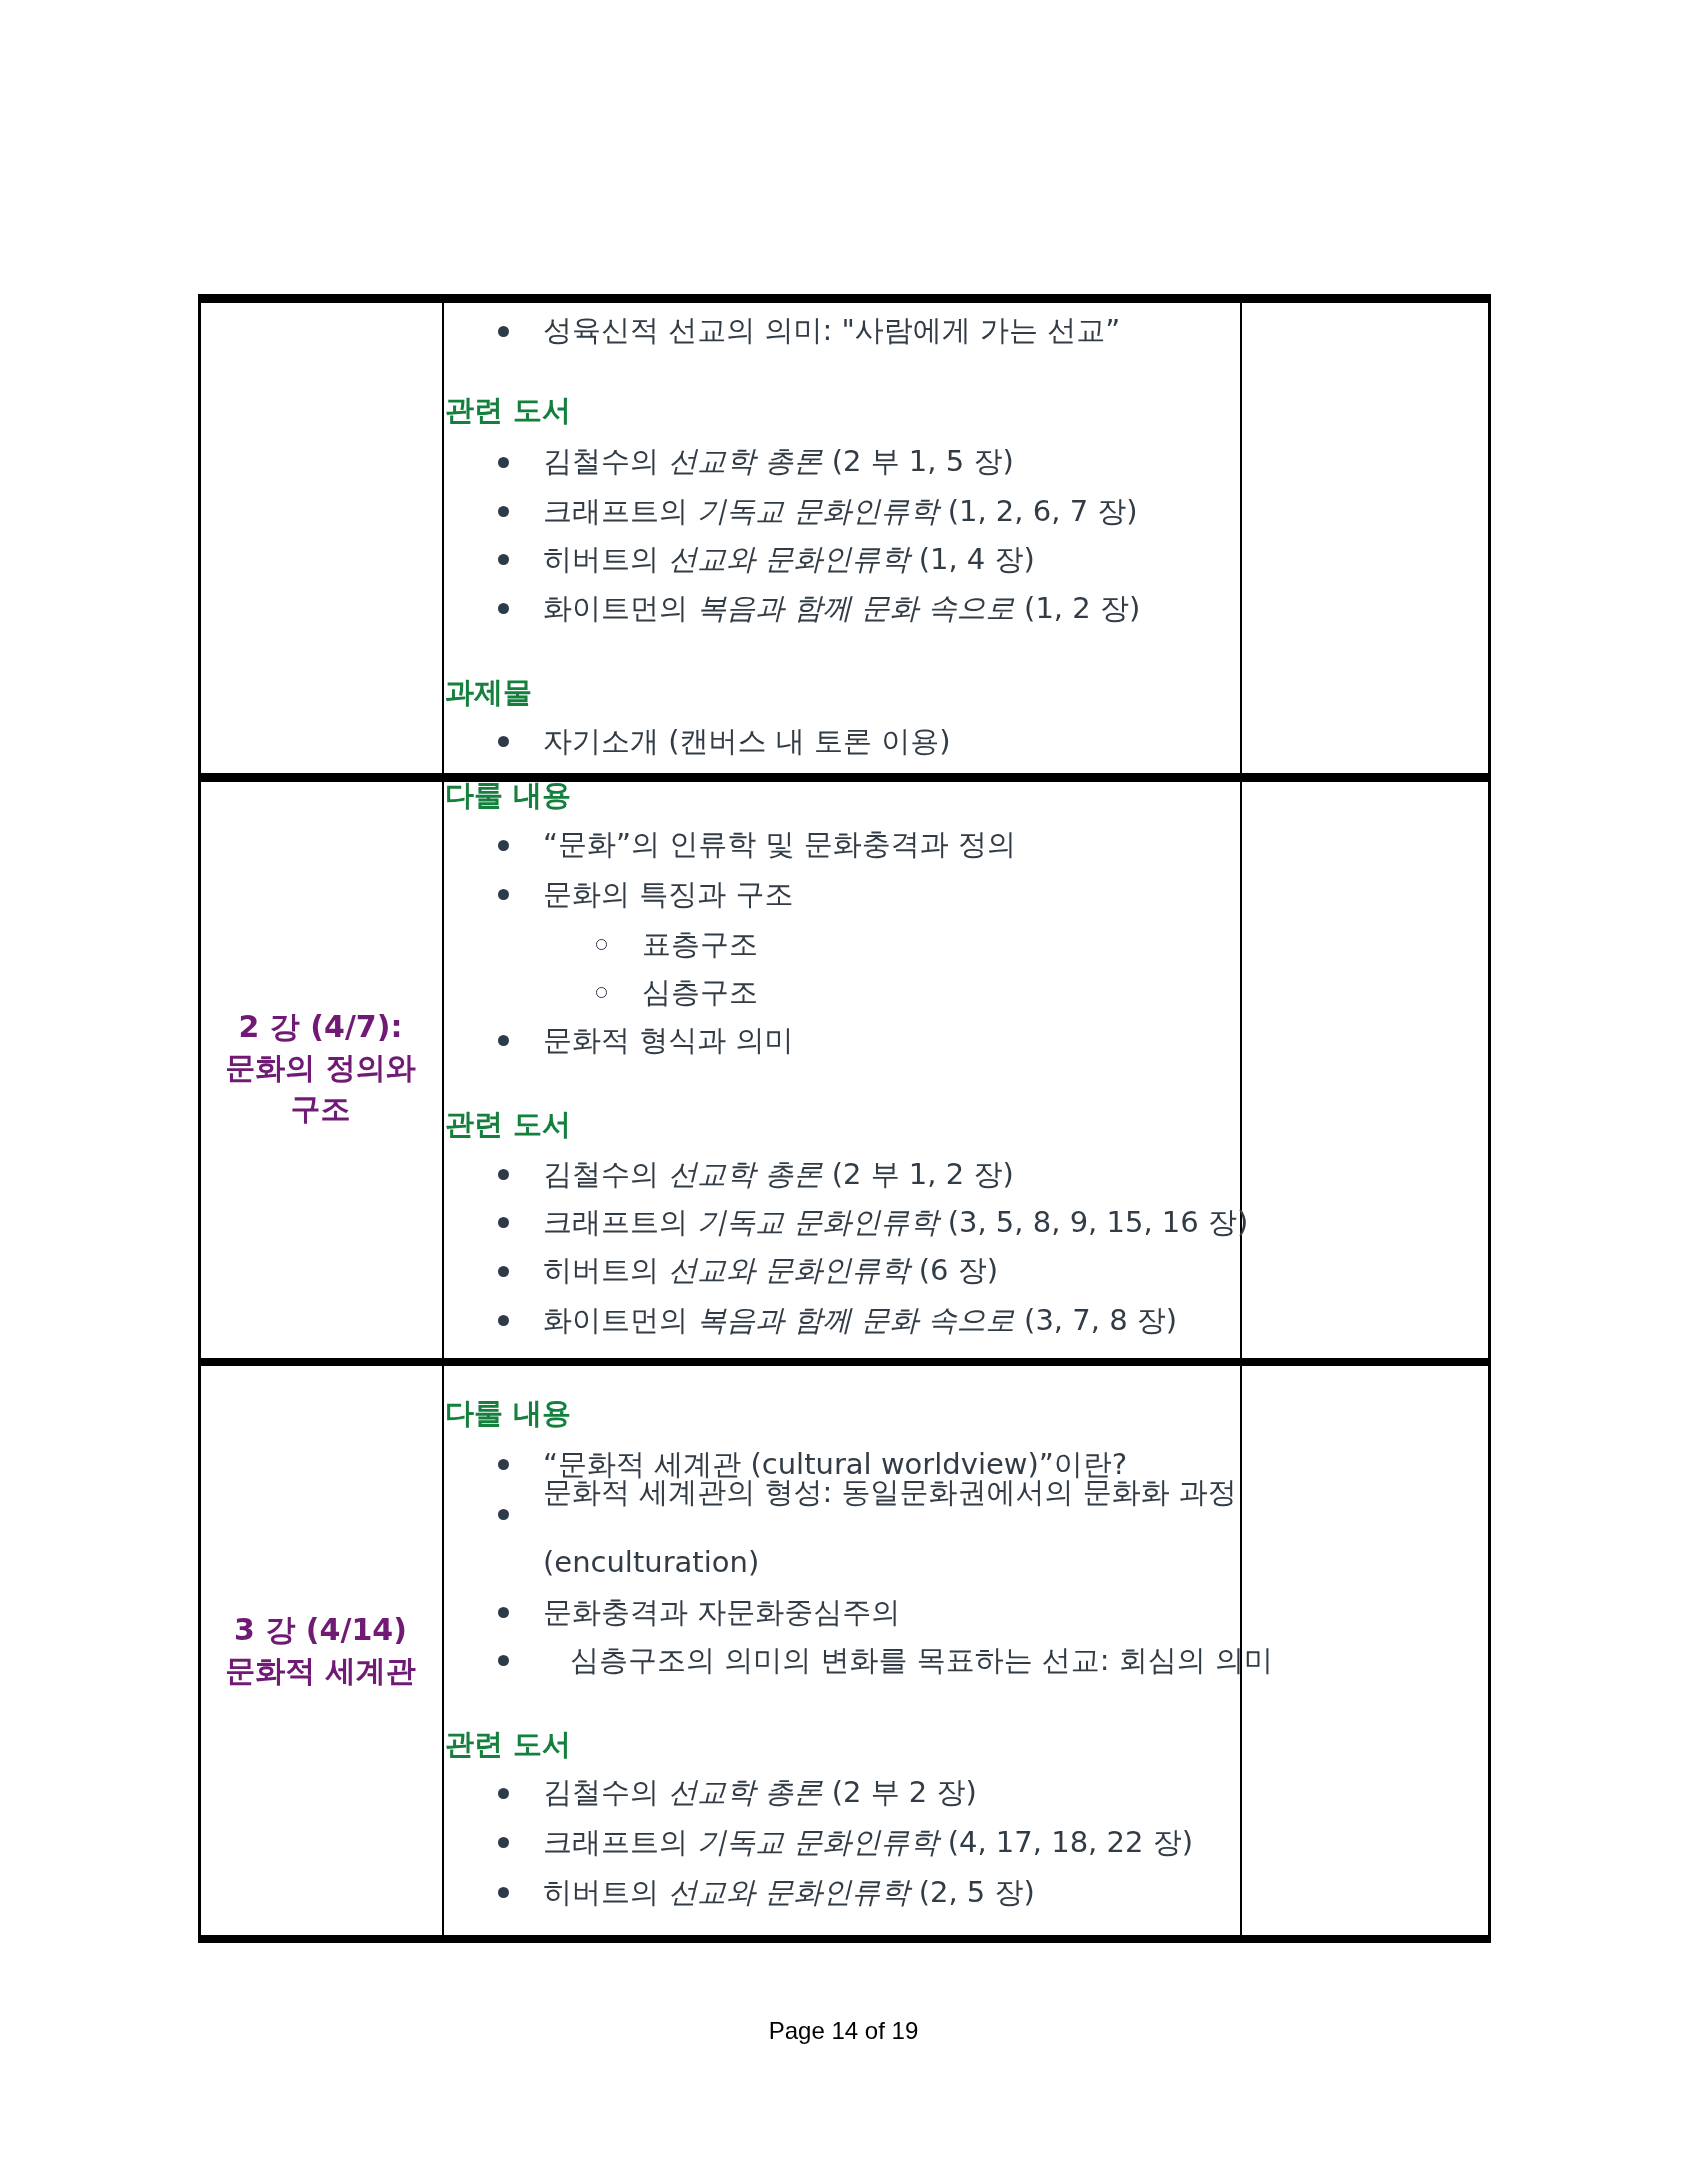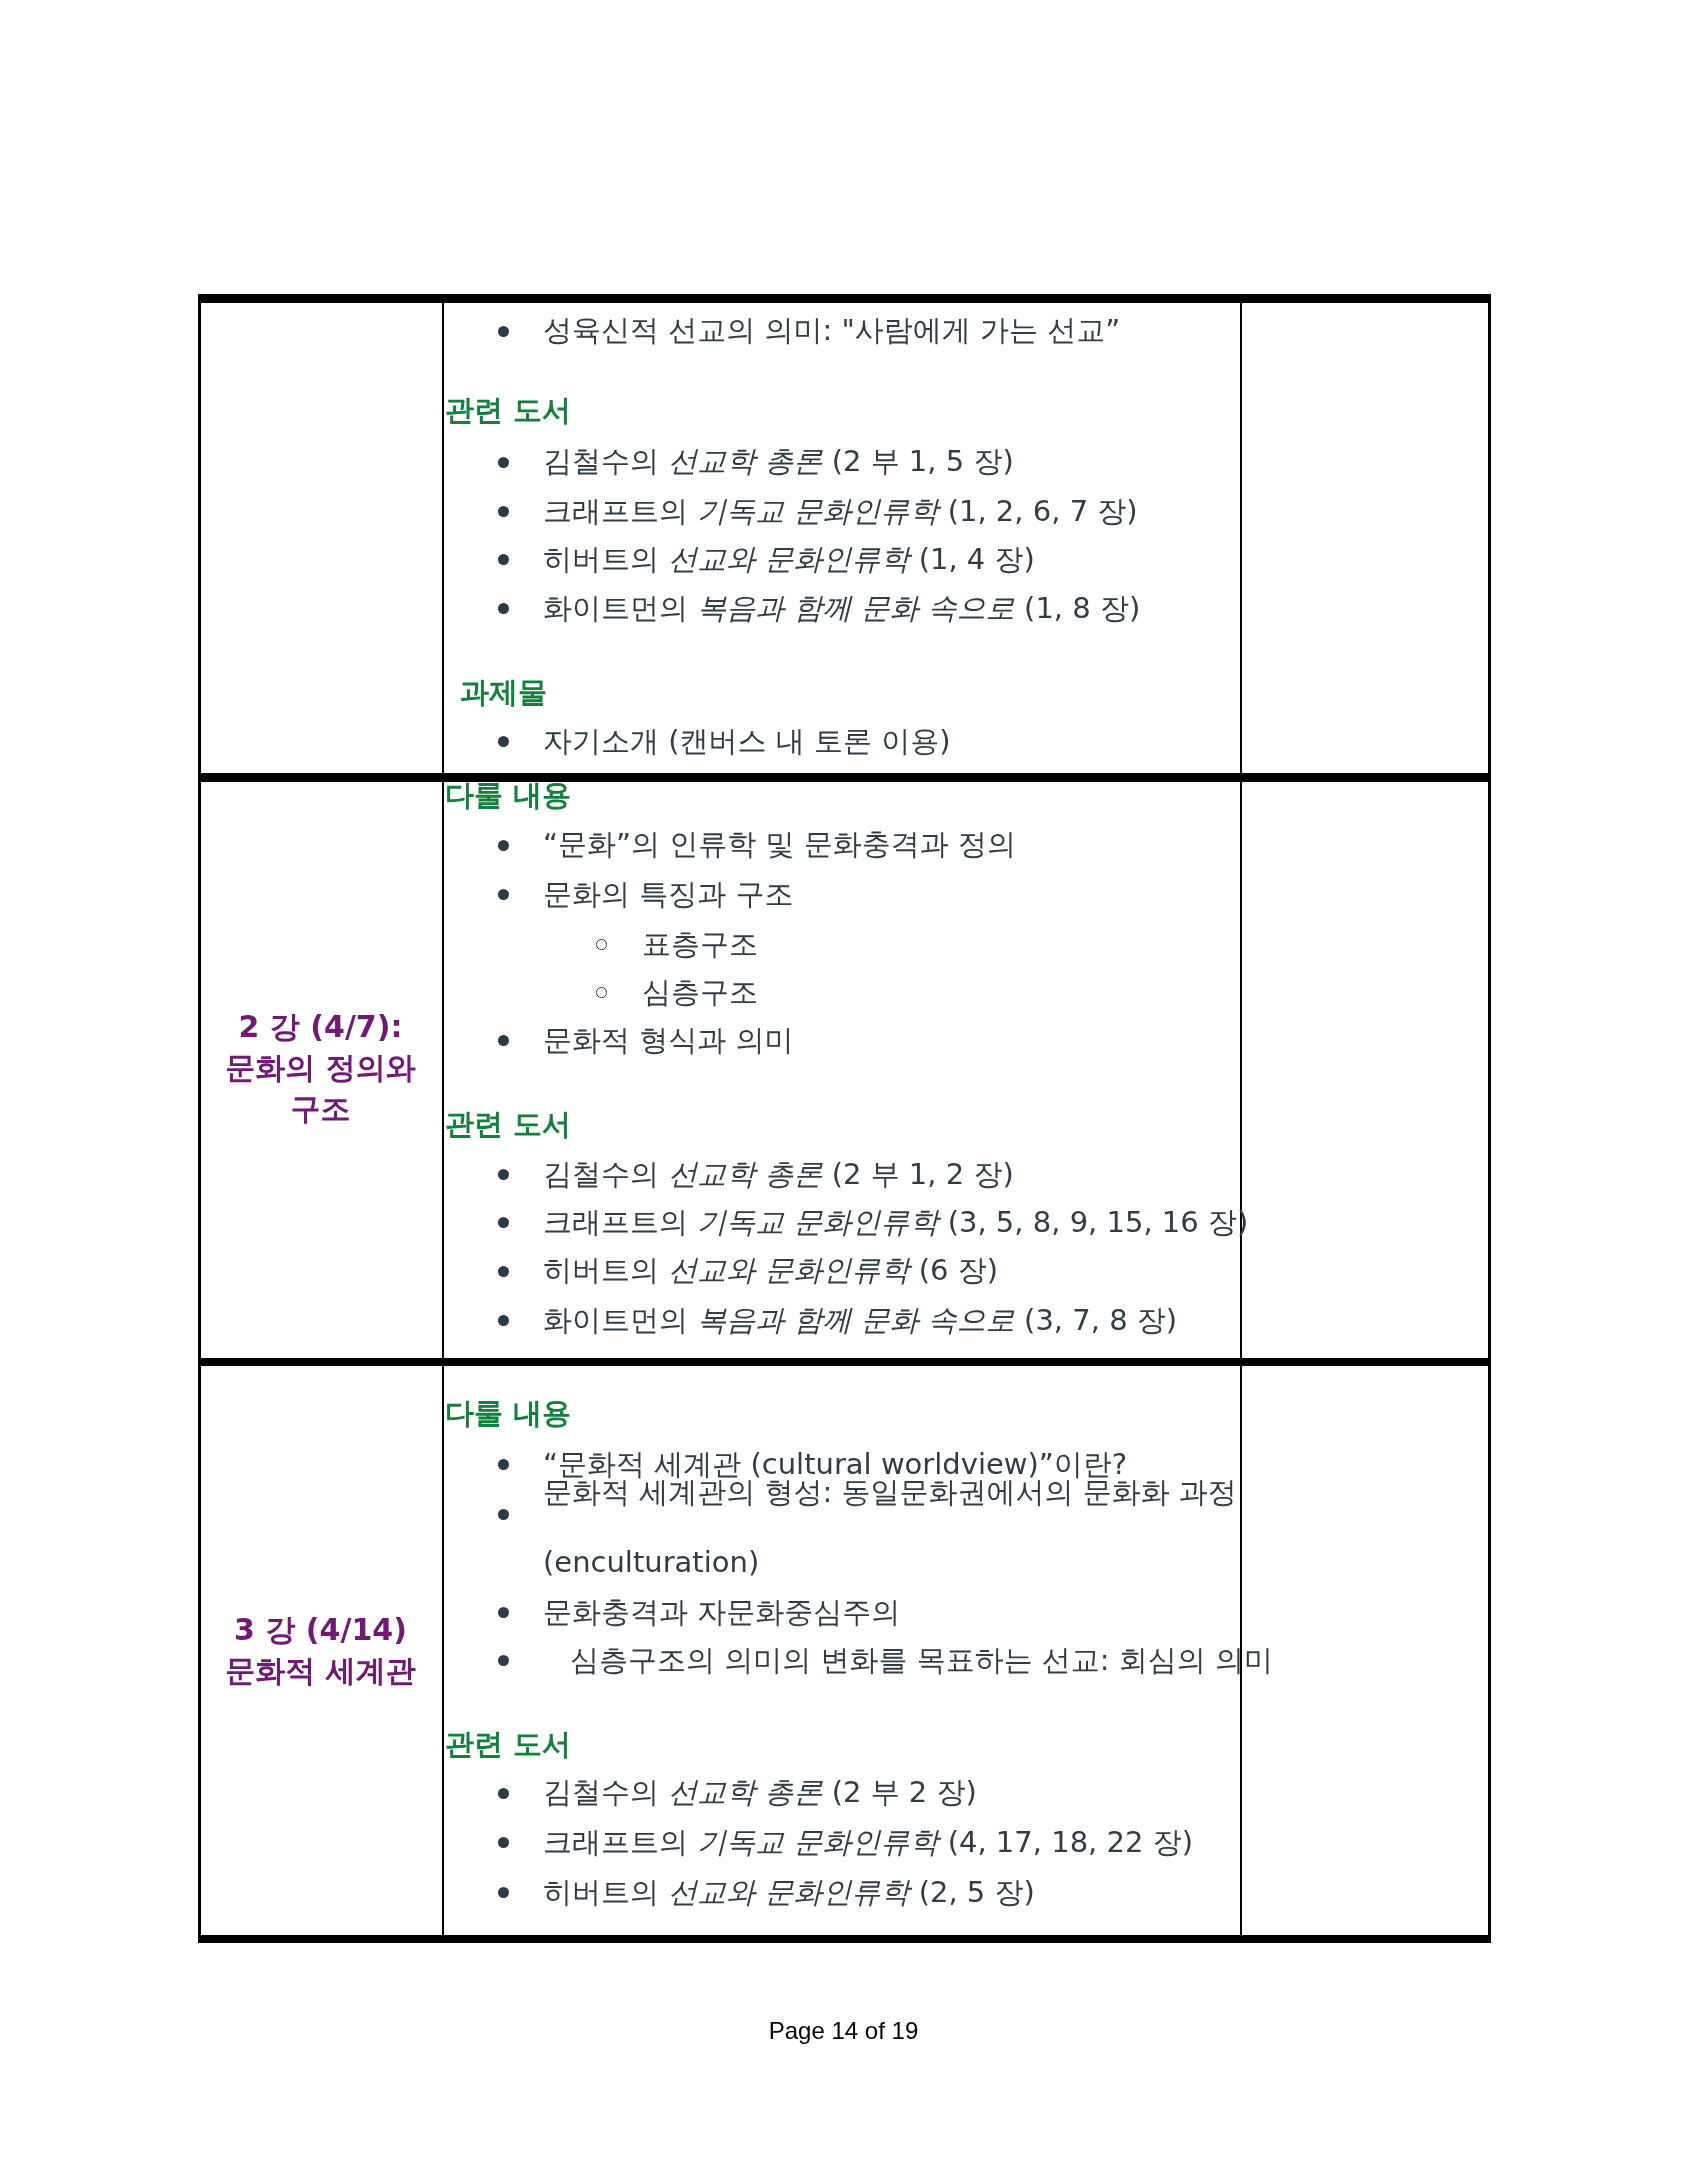--- a/index.html
+++ b/index.html
@@ -67,23 +67,23 @@
   <span class="bullet" style="left:498px;top:457px;"></span>
   <div class="line" style="left:543px;top:437px;"><span>김철수의 </span><span class="it">선교학 총론</span><span> (2 부 1, 5 장)</span></div>
 
   <span class="bullet" style="left:498px;top:506px;"></span>
   <div class="line" style="left:543px;top:487px;"><span>크래프트의 </span><span class="it">기독교 문화인류학</span><span> (1, 2, 6, 7 장)</span></div>
 
   <span class="bullet" style="left:498px;top:554px;"></span>
   <div class="line" style="left:543px;top:535px;"><span>히버트의 </span><span class="it">선교와 문화인류학</span><span> (1, 4 장)</span></div>
 
   <span class="bullet" style="left:498px;top:603px;"></span>
-  <div class="line" style="left:543px;top:584px;"><span>화이트먼의 </span><span class="it">복음과 함께 문화 속으로</span><span> (1, 8 장)</span></div>
+  <div class="line" style="left:543px;top:584px;"><span>화이트먼의 </span><span class="it">복음과 함께 문화 속으로</span><span> (1, 2 장)</span></div>
 
-  <div class="heading" style="top:668px;padding-left:15px;">과제물</div>
+  <div class="heading" style="top:668px;">과제물</div>
 
   <span class="bullet" style="left:498px;top:736px;"></span>
   <div class="line" style="left:543px;top:717px;">자기소개 (캔버스 내 토론 이용)</div>
 
   <div class="heading" style="top:771px;">다룰 내용</div>
 
   <span class="bullet" style="left:498px;top:840px;"></span>
   <div class="line" style="left:543px;top:820px;">“문화”의 인류학 및 문화충격과 정의</div>
 
   <span class="bullet" style="left:498px;top:889px;"></span>

